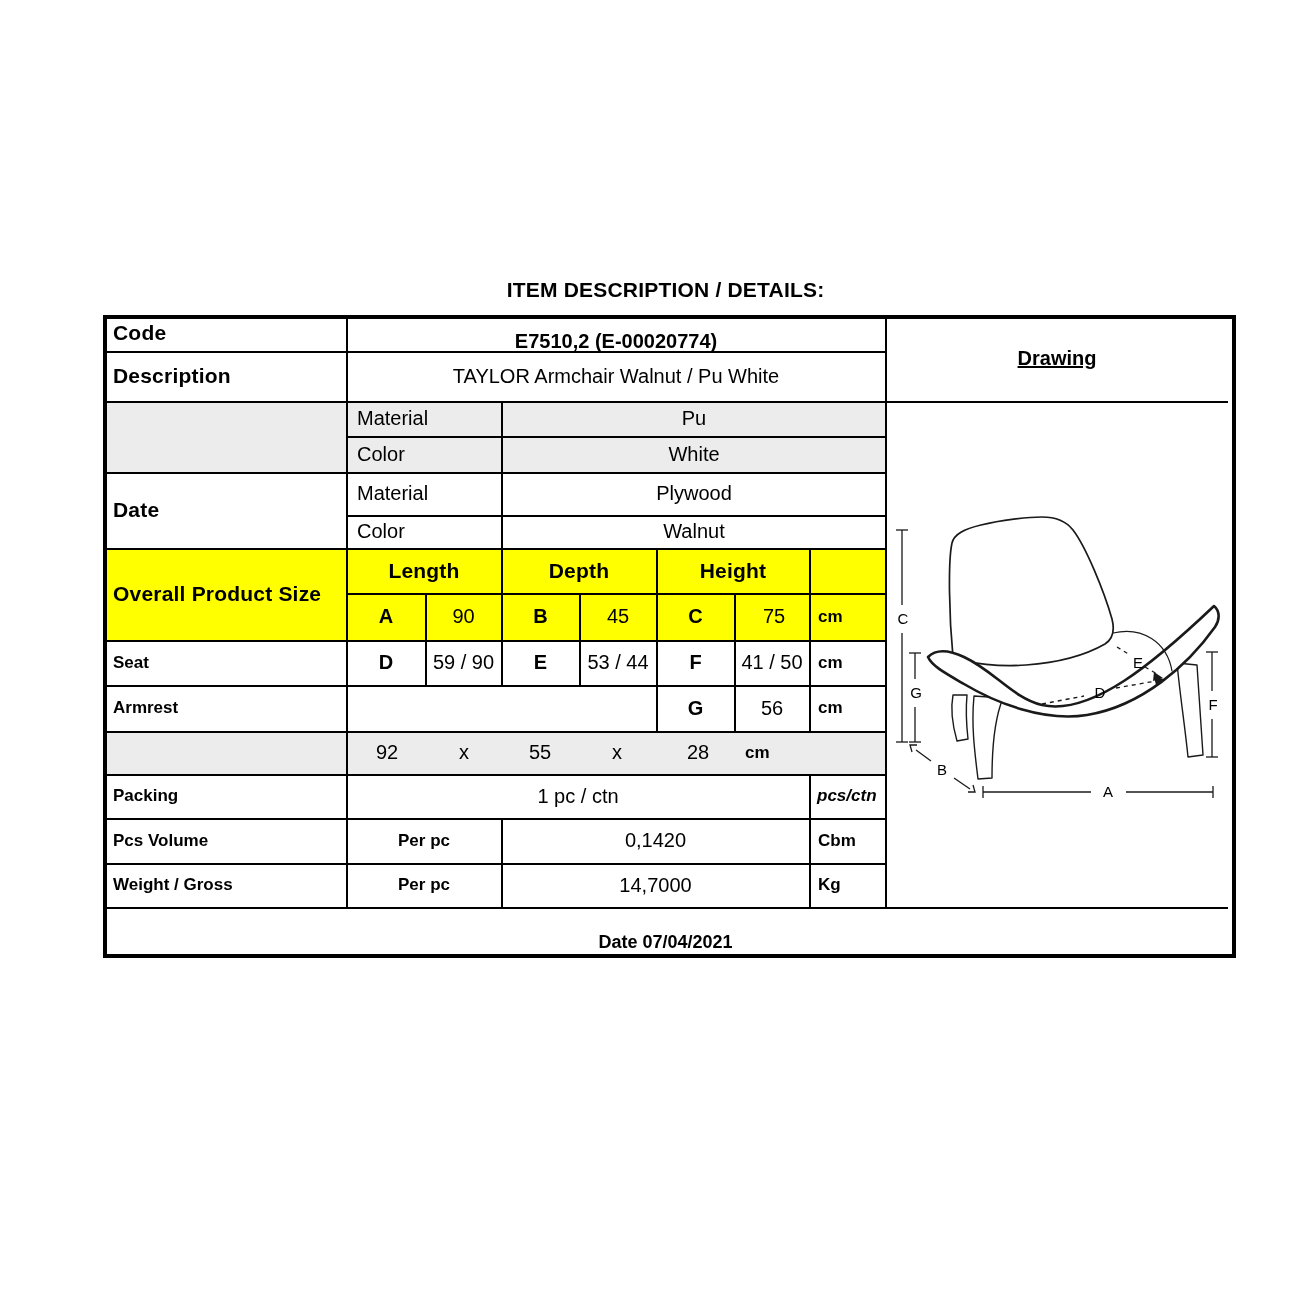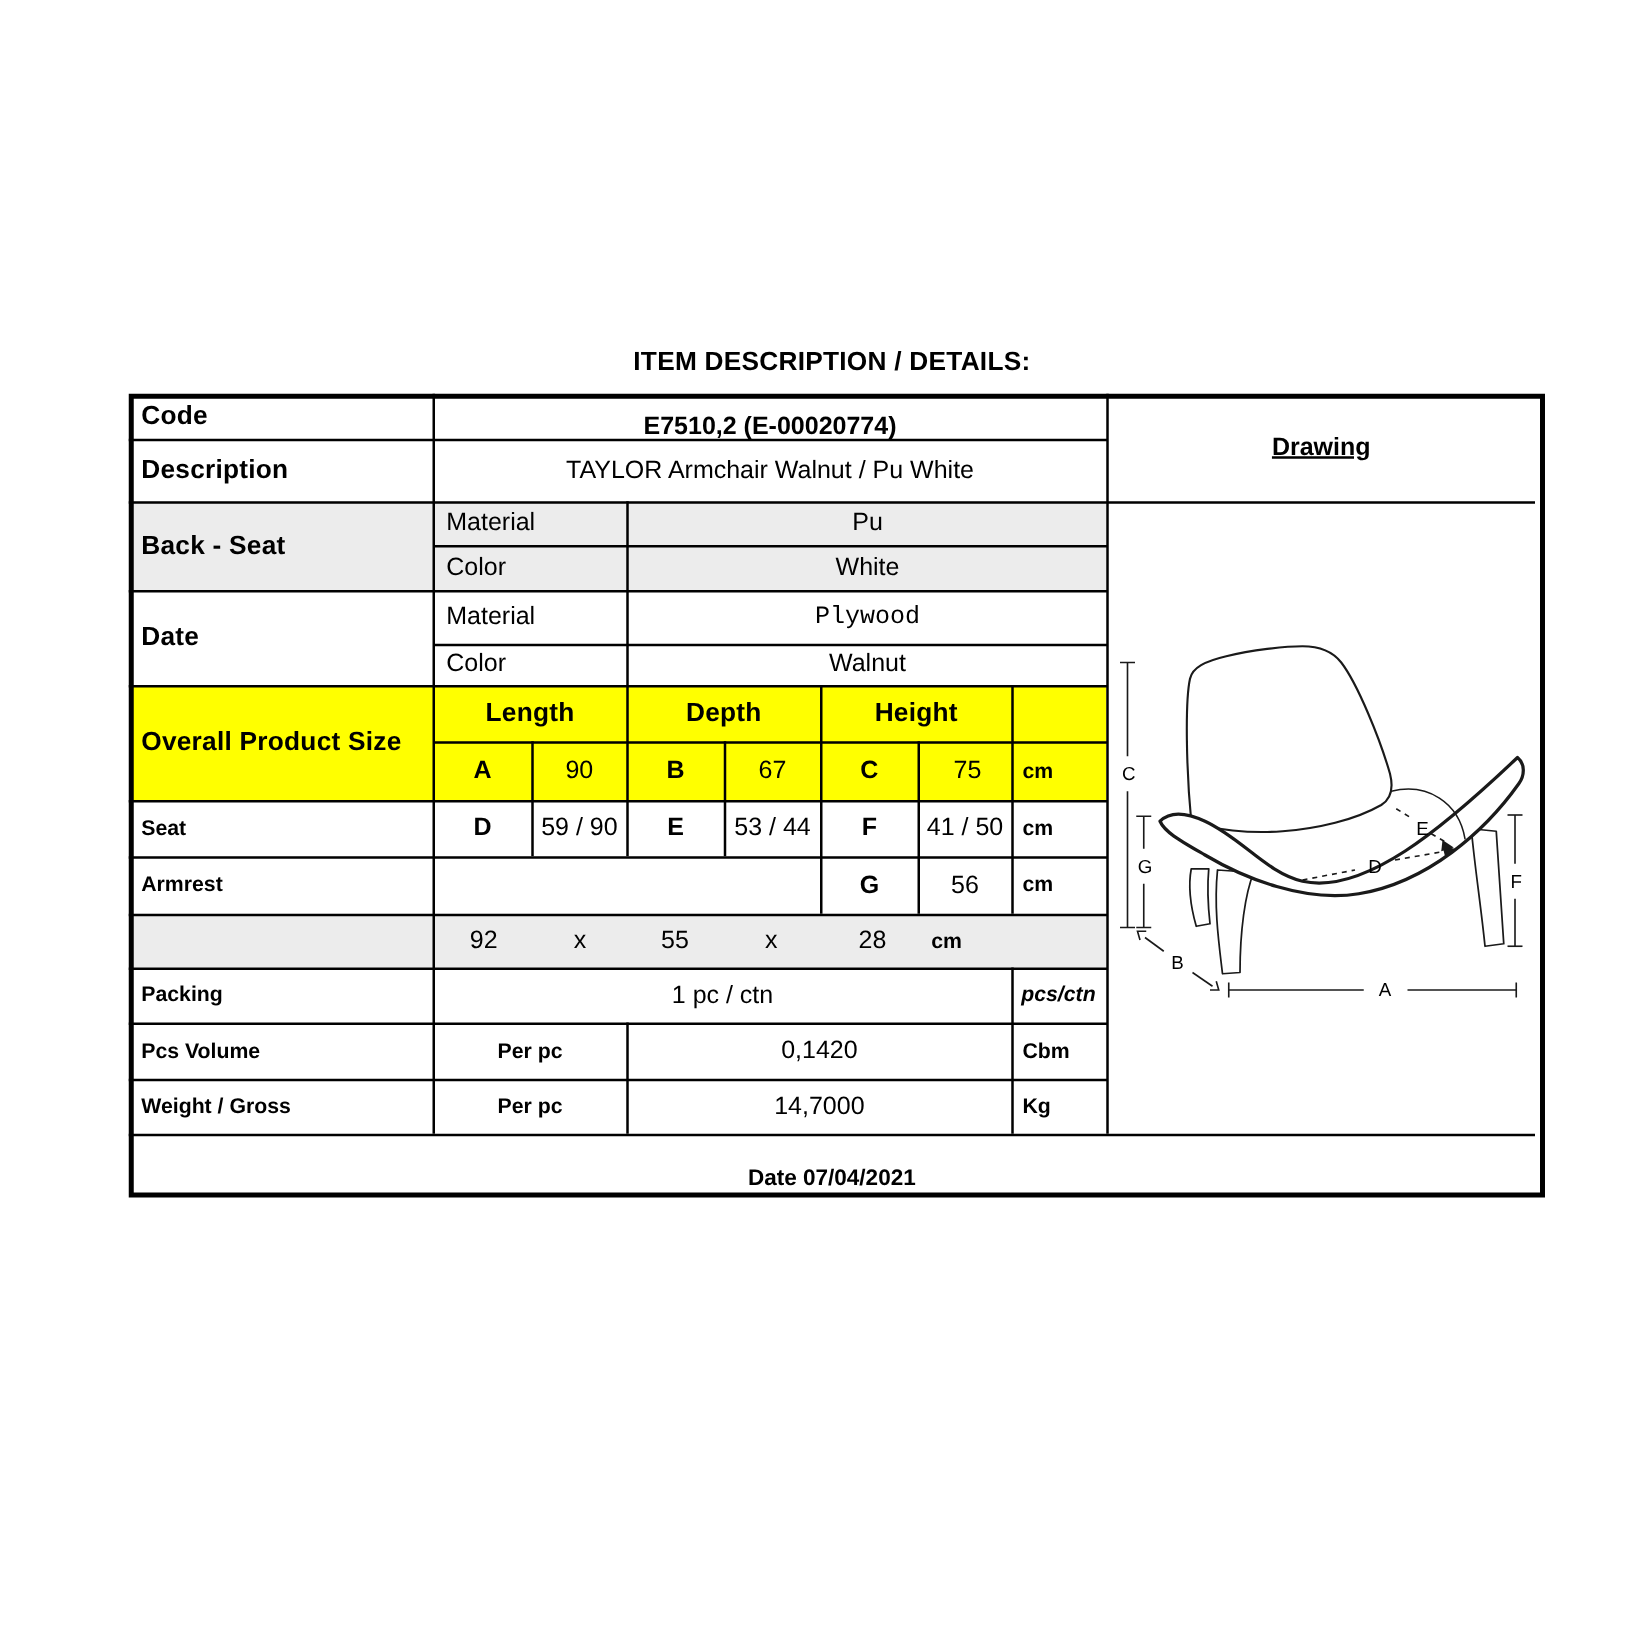--- a/index.html
+++ b/index.html
@@ -58,50 +58,49 @@
   <div class="vl" style="left:425px; top:593px; height:92px;"></div>
   <div class="vl" style="left:579px; top:593px; height:92px;"></div>
   <div class="vl" style="left:656px; top:548px; height:183px;"></div>
   <div class="vl" style="left:734px; top:593px; height:138px;"></div>
   <div class="vl" style="left:809px; top:548px; height:183px;"></div>
   <div class="vl" style="left:809px; top:774px; height:133px;"></div>
   <div class="vl" style="left:885px; top:315px; height:592px;"></div>
 
   <div class="cell lft b f21" style="left:107px; top:315px; width:235px; height:36px;">Code</div>
   <div class="cell lft b f21" style="left:107px; top:351px; width:235px; height:50px;">Description</div>
-  <div class="cell lft b f21" style="left:107px; top:401px; width:235px; height:71px;">Back - Seat</div>
   <div class="cell lft b f21" style="left:107px; top:472px; width:235px; height:76px;">Date</div>
   <div class="cell lft b f21" style="left:107px; top:548px; width:239px; height:92px;">Overall Product Size</div>
   <div class="cell lft b f17" style="left:107px; top:640px; width:235px; height:45px;">Seat</div>
   <div class="cell lft b f17" style="left:107px; top:685px; width:235px; height:46px;">Armrest</div>
   <div class="cell lft b f17" style="left:107px; top:774px; width:235px; height:44px;">Packing</div>
   <div class="cell lft b f17" style="left:107px; top:818px; width:235px; height:45px;">Pcs Volume</div>
   <div class="cell lft b f17" style="left:107px; top:863px; width:235px; height:44px;">Weight / Gross</div>
 
   <div class="cell ctr b f20" style="left:347px; top:315px; width:538px; height:52px;">E7510,2 (E-00020774)</div>
   <div class="cell ctr f20" style="left:347px; top:351px; width:538px; height:50px;">TAYLOR Armchair Walnut / Pu White</div>
 
   <div class="cell lft f19" style="left:351px; top:401px; width:148px; height:35px;">Material</div>
   <div class="cell ctr f19" style="left:503px; top:401px; width:382px; height:35px;">Pu</div>
   <div class="cell lft f19" style="left:351px; top:436px; width:148px; height:36px;">Color</div>
   <div class="cell ctr f19" style="left:503px; top:436px; width:382px; height:36px;">White</div>
 
   <div class="cell lft f19" style="left:351px; top:472px; width:148px; height:43px;">Material</div>
-  <div class="cell ctr f19" style="left:503px; top:472px; width:382px; height:43px;font-family:Liberation Mono, monospace;">Plywood</div>
+  <div class="cell ctr f19" style="left:503px; top:472px; width:382px; height:43px;">Plywood</div>
   <div class="cell lft f19" style="left:351px; top:515px; width:148px; height:33px;">Color</div>
   <div class="cell ctr f19" style="left:503px; top:515px; width:382px; height:33px;">Walnut</div>
 
   <div class="cell ctr b f21" style="left:347px; top:548px; width:154px; height:45px;">Length</div>
   <div class="cell ctr b f21" style="left:502px; top:548px; width:154px; height:45px;">Depth</div>
   <div class="cell ctr b f21" style="left:657px; top:548px; width:152px; height:45px;">Height</div>
 
   <div class="cell ctr b f20" style="left:347px; top:593px; width:78px; height:47px;">A</div>
   <div class="cell ctr f20" style="left:426px; top:593px; width:75px; height:47px;">90</div>
   <div class="cell ctr b f20" style="left:502px; top:593px; width:77px; height:47px;">B</div>
-  <div class="cell ctr f20" style="left:580px; top:593px; width:76px; height:47px;">67</div>
+  <div class="cell ctr f20" style="left:580px; top:593px; width:76px; height:47px;">45</div>
   <div class="cell ctr b f20" style="left:657px; top:593px; width:77px; height:47px;">C</div>
   <div class="cell ctr f20" style="left:735px; top:593px; width:78px; height:47px;border-radius:15px;">75</div>
   <div class="cell lft b f17" style="left:812px; top:593px; width:73px; height:47px;">cm</div>
 
   <div class="cell ctr b f20" style="left:347px; top:640px; width:78px; height:45px;">D</div>
   <div class="cell ctr f20" style="left:426px; top:640px; width:75px; height:45px;">59 / 90</div>
   <div class="cell ctr b f20" style="left:502px; top:640px; width:77px; height:45px;">E</div>
   <div class="cell ctr f20" style="left:580px; top:640px; width:76px; height:45px;">53 / 44</div>
   <div class="cell ctr b f20" style="left:657px; top:640px; width:77px; height:45px;">F</div>
   <div class="cell ctr f20" style="left:735px; top:640px; width:74px; height:45px;">41 / 50</div>

